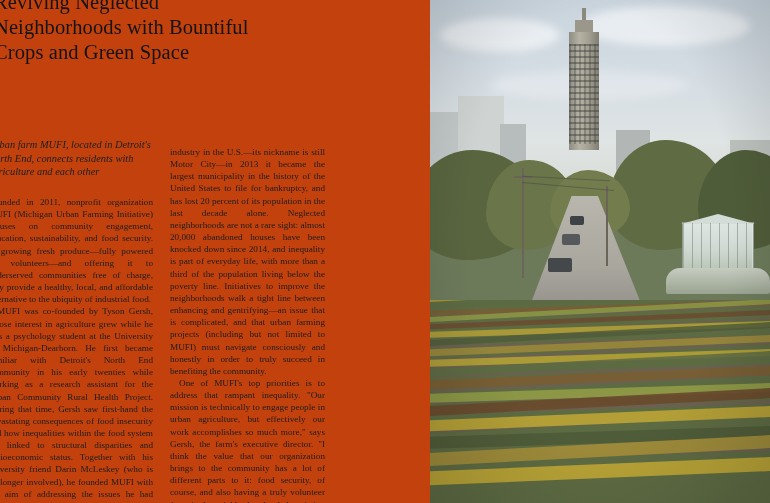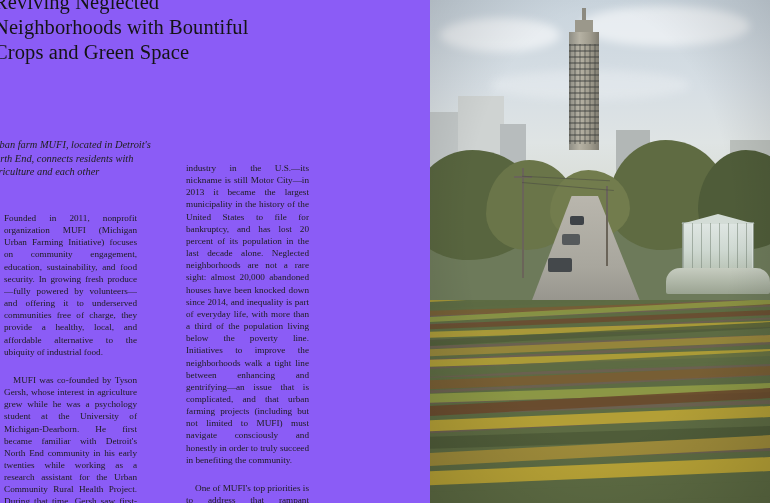--- a/index.html
+++ b/index.html
@@ -11,21 +11,21 @@
     width: 770px;
     height: 503px;
     overflow: hidden;
     font-family: "Liberation Serif", serif;
     color: #1a1a1a;
   }
   .page {
     position: relative;
     width: 770px;
     height: 503px;
-    background: #8b5cf6;
+    background: #c2410c;
     overflow: hidden;
   }
 
   
   .text-pane {
     position: absolute;
     left: 0;
     top: 0;
     width: 425px;
     height: 503px;
@@ -62,21 +62,21 @@
     position: absolute;
     top: 196px;
     width: 165px;
     font-family: "Liberation Serif", serif;
     font-size: 9.2px;
     line-height: 12.15px;
     color: #1d1d1d;
     text-align: justify;
   }
   .col p {
-    margin: 16px;
+    margin: 0;
     text-indent: 0;
   }
   .col p + p { text-indent: 9px; }
 
   .col-1 { left: -12px; }
   .col-2 { left: 170px; top: 146px; width: 155px; }
 
   
   .photo {
     position: absolute;

